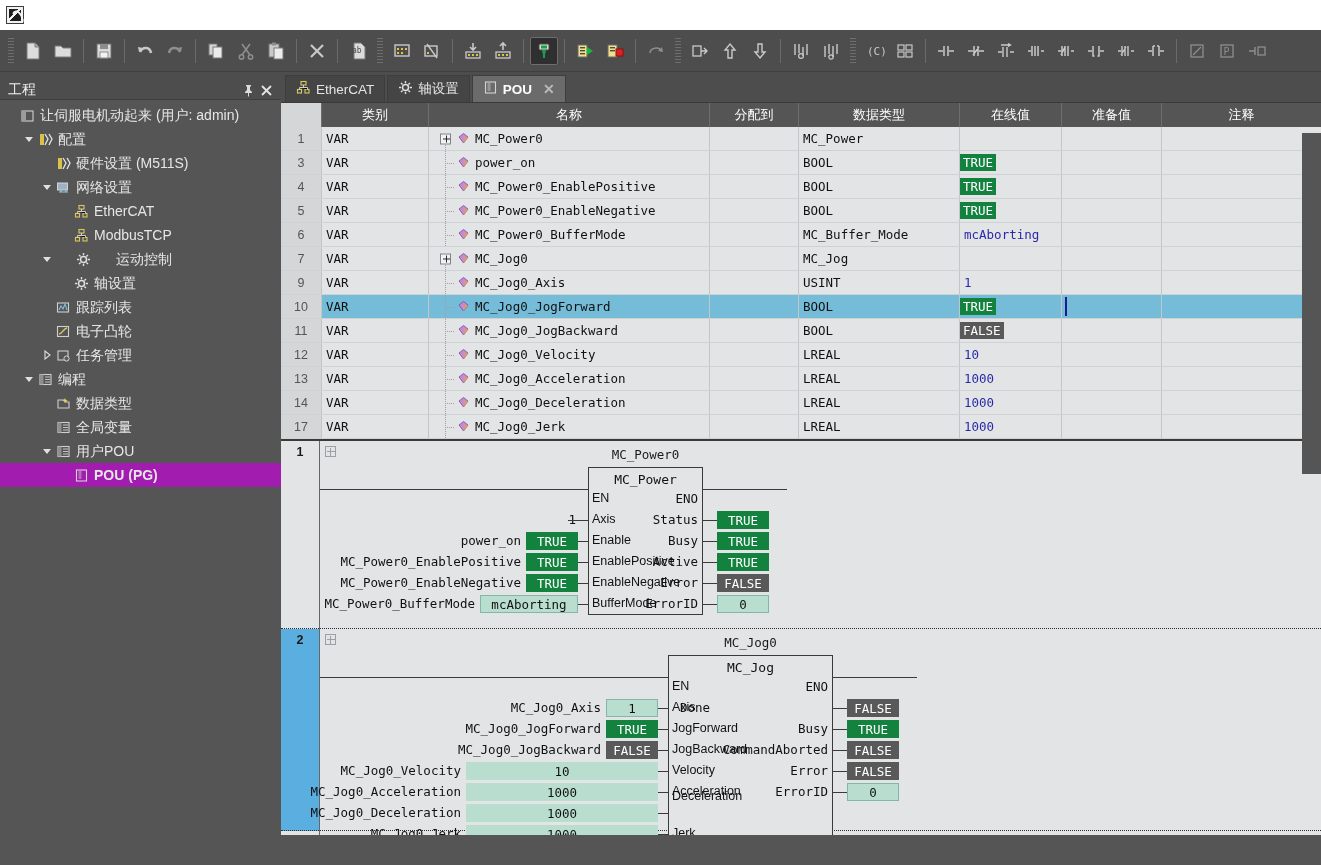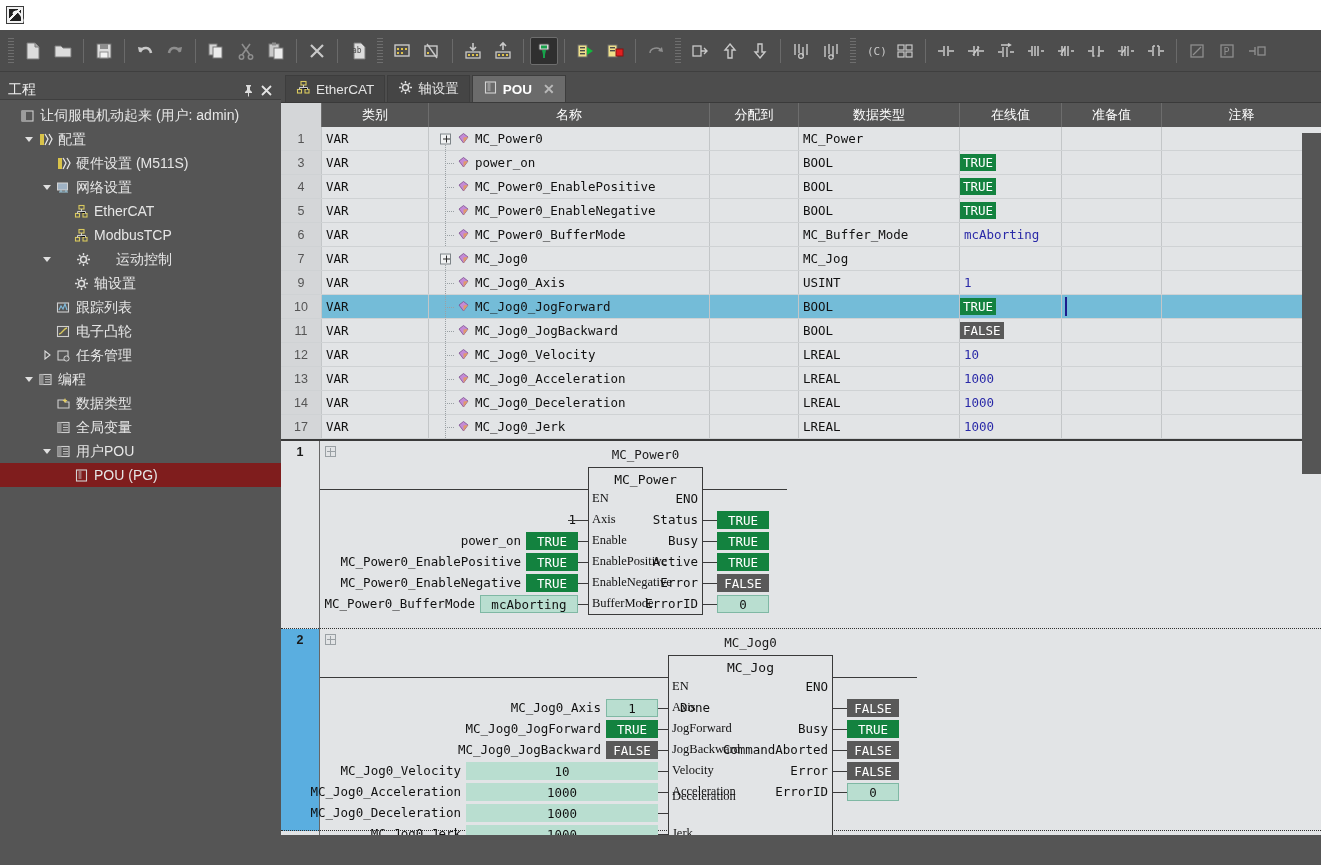--- a/index.html
+++ b/index.html
@@ -67,21 +67,21 @@
   
   .leftpane { width: 281px; background: #555555; flex: none; display: flex; flex-direction: column; }
   .lp-header {
     height: 28px; background: #4d4d4d; display: flex; align-items: flex-end;
     padding: 0 6px 0 8px; border-bottom: 1px solid #3f3f3f;
   }
   .lp-header .t { font-size: 14px; color: #efefef; flex: 1; }
   .lp-header .hicon { width: 18px; height: 18px; color: #d8d8d8; display:flex; align-items:center; justify-content:center; }
   .tree { flex: 1; overflow: hidden; padding-top: 3px; font-size: 14px; color: #e6e6e6; }
   .tnode { display: flex; align-items: center; height: 24px; white-space: nowrap; }
-  .tnode.sel { background: #7f1d1d; }
+  .tnode.sel { background: #a21caf; font-weight: bold; }
   .tw { width: 14px; flex: none; display: flex; align-items: center; justify-content: center; }
   .tw svg { display:block; }
   .tico { width: 18px; flex: none; display: flex; align-items: center; justify-content: center; margin-right: 4px; }
   .tlabel { line-height: 1; }
 
   
   .rightpane { flex: 1; display: flex; flex-direction: column; background: #555555; min-width: 0; }
   .tabstrip { height: 30px; background: #4d4d4d; display: flex; align-items: flex-end; padding-left: 4px; }
   .tab {
     height: 27px; display: flex; align-items: center; gap: 5px; padding: 0 10px;
@@ -149,21 +149,21 @@
              font-size: 12.5px; font-weight: bold; color: #1a1a1a; }
   .net-num.sel { background: #5aaee0; }
   .minibox { position: absolute; left: 5px; top: 5px; width: 11px; height: 11px;
              border: 1px solid #9aa0a4; }
   .minibox::before { content:""; position:absolute; left:4px; top:1px; width:1px; height:9px; background:#9aa0a4; }
   .minibox::after  { content:""; position:absolute; left:1px; top:4px; width:9px; height:1px; background:#9aa0a4; }
   .fb-title { position: absolute; font-size: 12.5px; color: #1a1a1a; font-family:"DejaVu Sans Mono", monospace; }
   .fb-body { position: absolute; border: 1px solid #3a3a3a; background: #e2e4e6; }
   .fb-name { text-align: center; font-size: 13px; color: #111; padding-top: 4px;
              font-family:"DejaVu Sans Mono", monospace; }
-  .pin-l { position: absolute; left: 5px; font-size: 12.5px; color: #111; font-family:Liberation Serif, serif; }
+  .pin-l { position: absolute; left: 5px; font-size: 12.5px; color: #111; font-family:Liberation Sans, sans-serif; }
   .pin-r { position: absolute; right: 5px; font-size: 12.5px; color: #111; font-family:"DejaVu Sans Mono", monospace; }
   .wire { position: absolute; background: #3a3a3a; height: 1px; }
   .lbl-r { position: absolute; text-align: right; font-size: 12.5px; color: #111; font-family:"DejaVu Sans Mono", monospace; }
   .vbox { position: absolute; display: flex; align-items: center; justify-content: center;
           font-size: 12.5px; font-family:"DejaVu Sans Mono", monospace; height: 18px; }
   .vbox.green  { background: #13823f; color: #fff; }
   .vbox.gray   { background: #595959; color: #fff; }
   .vbox.mint   { background: #b9ded0; color: #111; border: 1px solid #7fb8a4; }
   .vbox.mintlt { background: #b9ded0; color: #111; }
   .rightstrip { position:absolute; right:0; top:133px; width:19px; height:341px; background:#555; }

